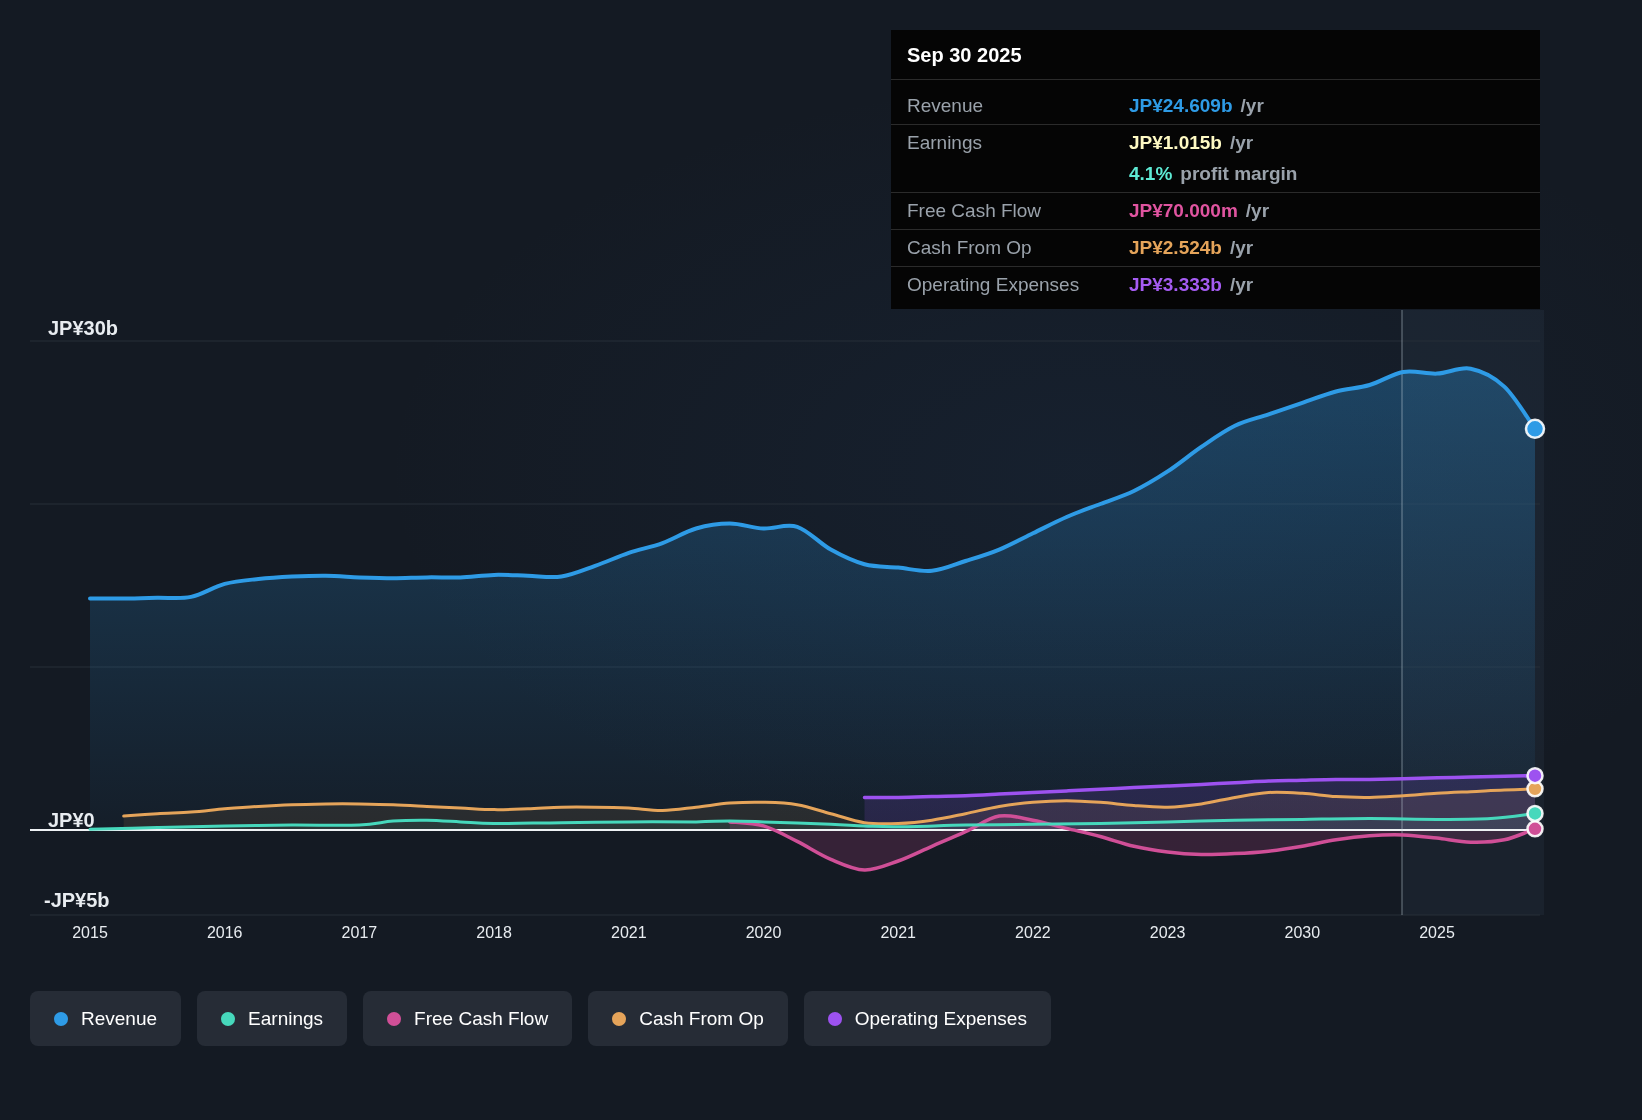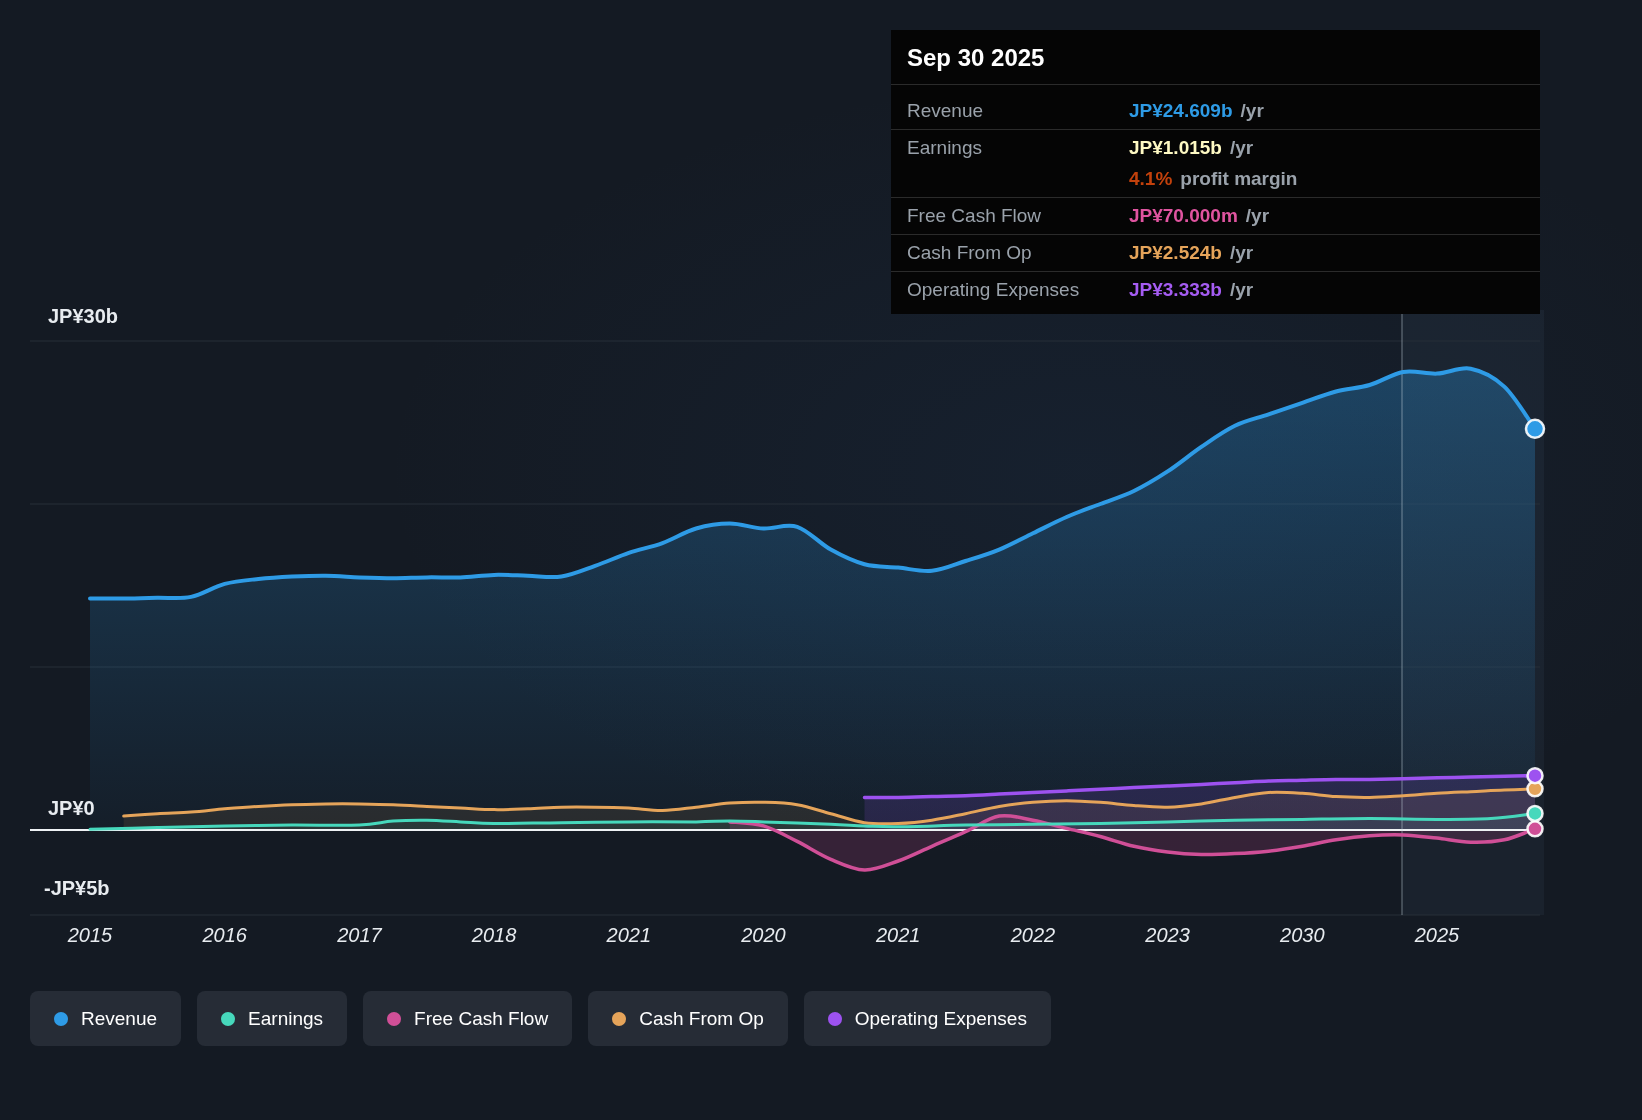--- a/index.html
+++ b/index.html
@@ -9,33 +9,33 @@
     background:
       radial-gradient(1000px 560px at 66% 42%, rgba(40,80,130,0.12), rgba(0,0,0,0) 70%),
       #141a23;
     color:#e8ecf0;
   }
   
   .tooltip{
     position:absolute;left:891px;top:30px;width:649px;
     background:#050505;z-index:5;padding-bottom:6px;
   }
-  .tt-title{font-size:24px;font-weight:700;color:#ffffff;padding:14px 16px 12px;}
+  .tt-title{font-size:20px;font-weight:700;color:#ffffff;padding:14px 16px 12px;}
   .tt-row{display:flex;align-items:baseline;padding:7px 16px;border-top:1px solid #2b2b2b;}
   .tt-row.no-divider{border-top:none;padding-top:2px;}
   .tt-label{flex:0 0 222px;color:#9aa2ab;font-size:19px;}
   .tt-value{font-size:19px;font-weight:700;color:#fff;}
   .tt-suffix{color:#9aa2ab;font-size:19px;margin-left:8px;font-weight:700;}
   
-  .ylab{position:absolute;font-size:20px;font-weight:600;color:#e8ecf0;z-index:3;}
+  .ylab{position:absolute;font-size:20px;font-weight:600;color:#e8ecf0;z-index:3;margin-top:12px;}
   .ylab-30{top:305px;left:48px;}
   .ylab-0{top:797px;left:48px;}
   .ylab-neg5{top:877px;left:44px;}
   .x-axis{position:absolute;top:924px;left:0;width:100%;height:34px;z-index:3;}
-  .x-label{position:absolute;width:90px;text-align:center;font-size:20px;font-weight:500;color:#e8ecf0;font-style:italic;}
+  .x-label{position:absolute;width:90px;text-align:center;font-size:16px;font-weight:500;color:#e8ecf0;}
   
   #chart-svg{position:absolute;left:0;top:0;z-index:2;}
   
   .legend{position:absolute;left:30px;top:991px;display:flex;gap:16px;z-index:4;}
   .pill{
     display:flex;align-items:center;gap:13px;height:55px;padding:0 24px;
     background:#262c36;border-radius:8px;font-size:19px;color:#ffffff;cursor:pointer;
   }
   .dot{width:14px;height:14px;border-radius:50%;background:#888;flex:0 0 auto;}
 </style>
@@ -52,21 +52,21 @@
       <span class="tt-value" style="color: rgb(46, 155, 230); margin-top: 8px;">JP¥24.609b</span>
       <span class="tt-suffix">/yr</span>
     </div>
     <div class="tt-row">
       <span class="tt-label">Earnings</span>
       <span class="tt-value" style="color: #fef9c3;">JP¥1.015b</span>
       <span class="tt-suffix">/yr</span>
     </div>
     <div class="tt-row no-divider">
       <span class="tt-label"></span>
-      <span class="tt-value" style="color: #c2410c; text-align: center;">4.1%</span>
+      <span class="tt-value" style="color: #5eead4; text-align: center;">4.1%</span>
       <span class="tt-suffix">profit margin</span>
     </div>
     <div class="tt-row">
       <span class="tt-label">Free Cash Flow</span>
       <span class="tt-value" style="color: rgb(224, 84, 160);">JP¥70.000m</span>
       <span class="tt-suffix">/yr</span>
     </div>
     <div class="tt-row">
       <span class="tt-label">Cash From Op</span>
       <span class="tt-value" style="color: rgb(229, 164, 90);">JP¥2.524b</span>

